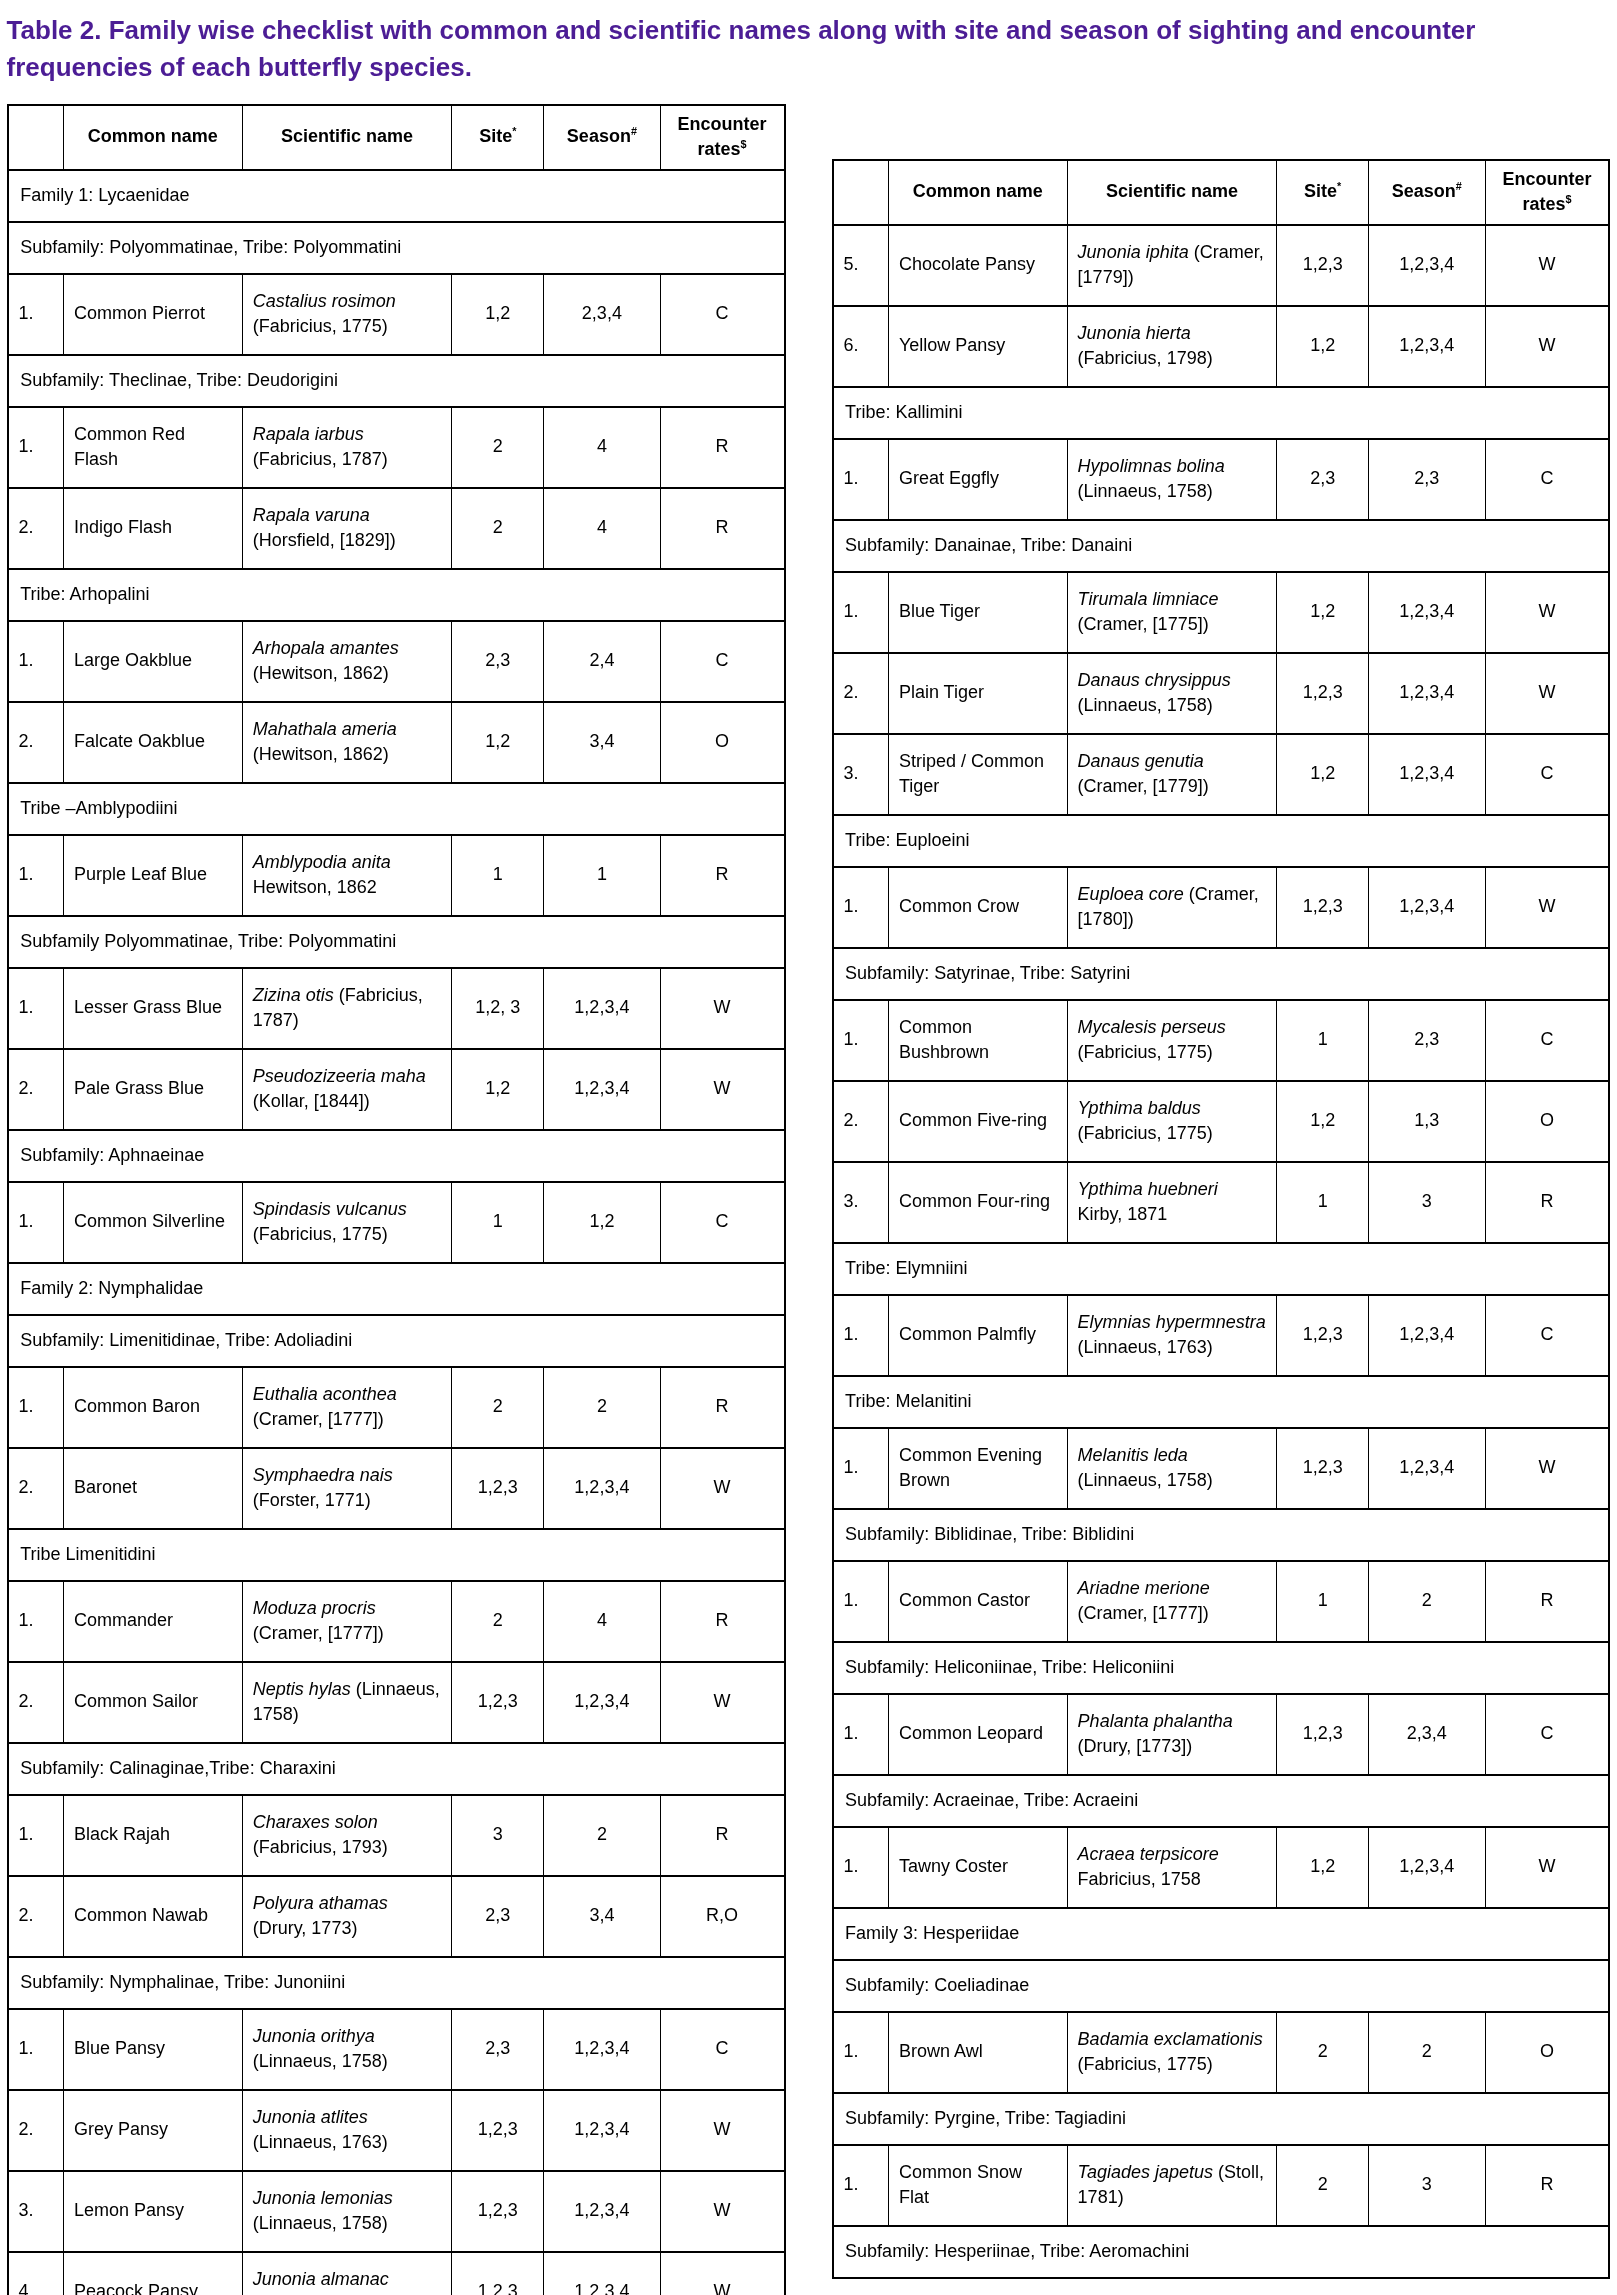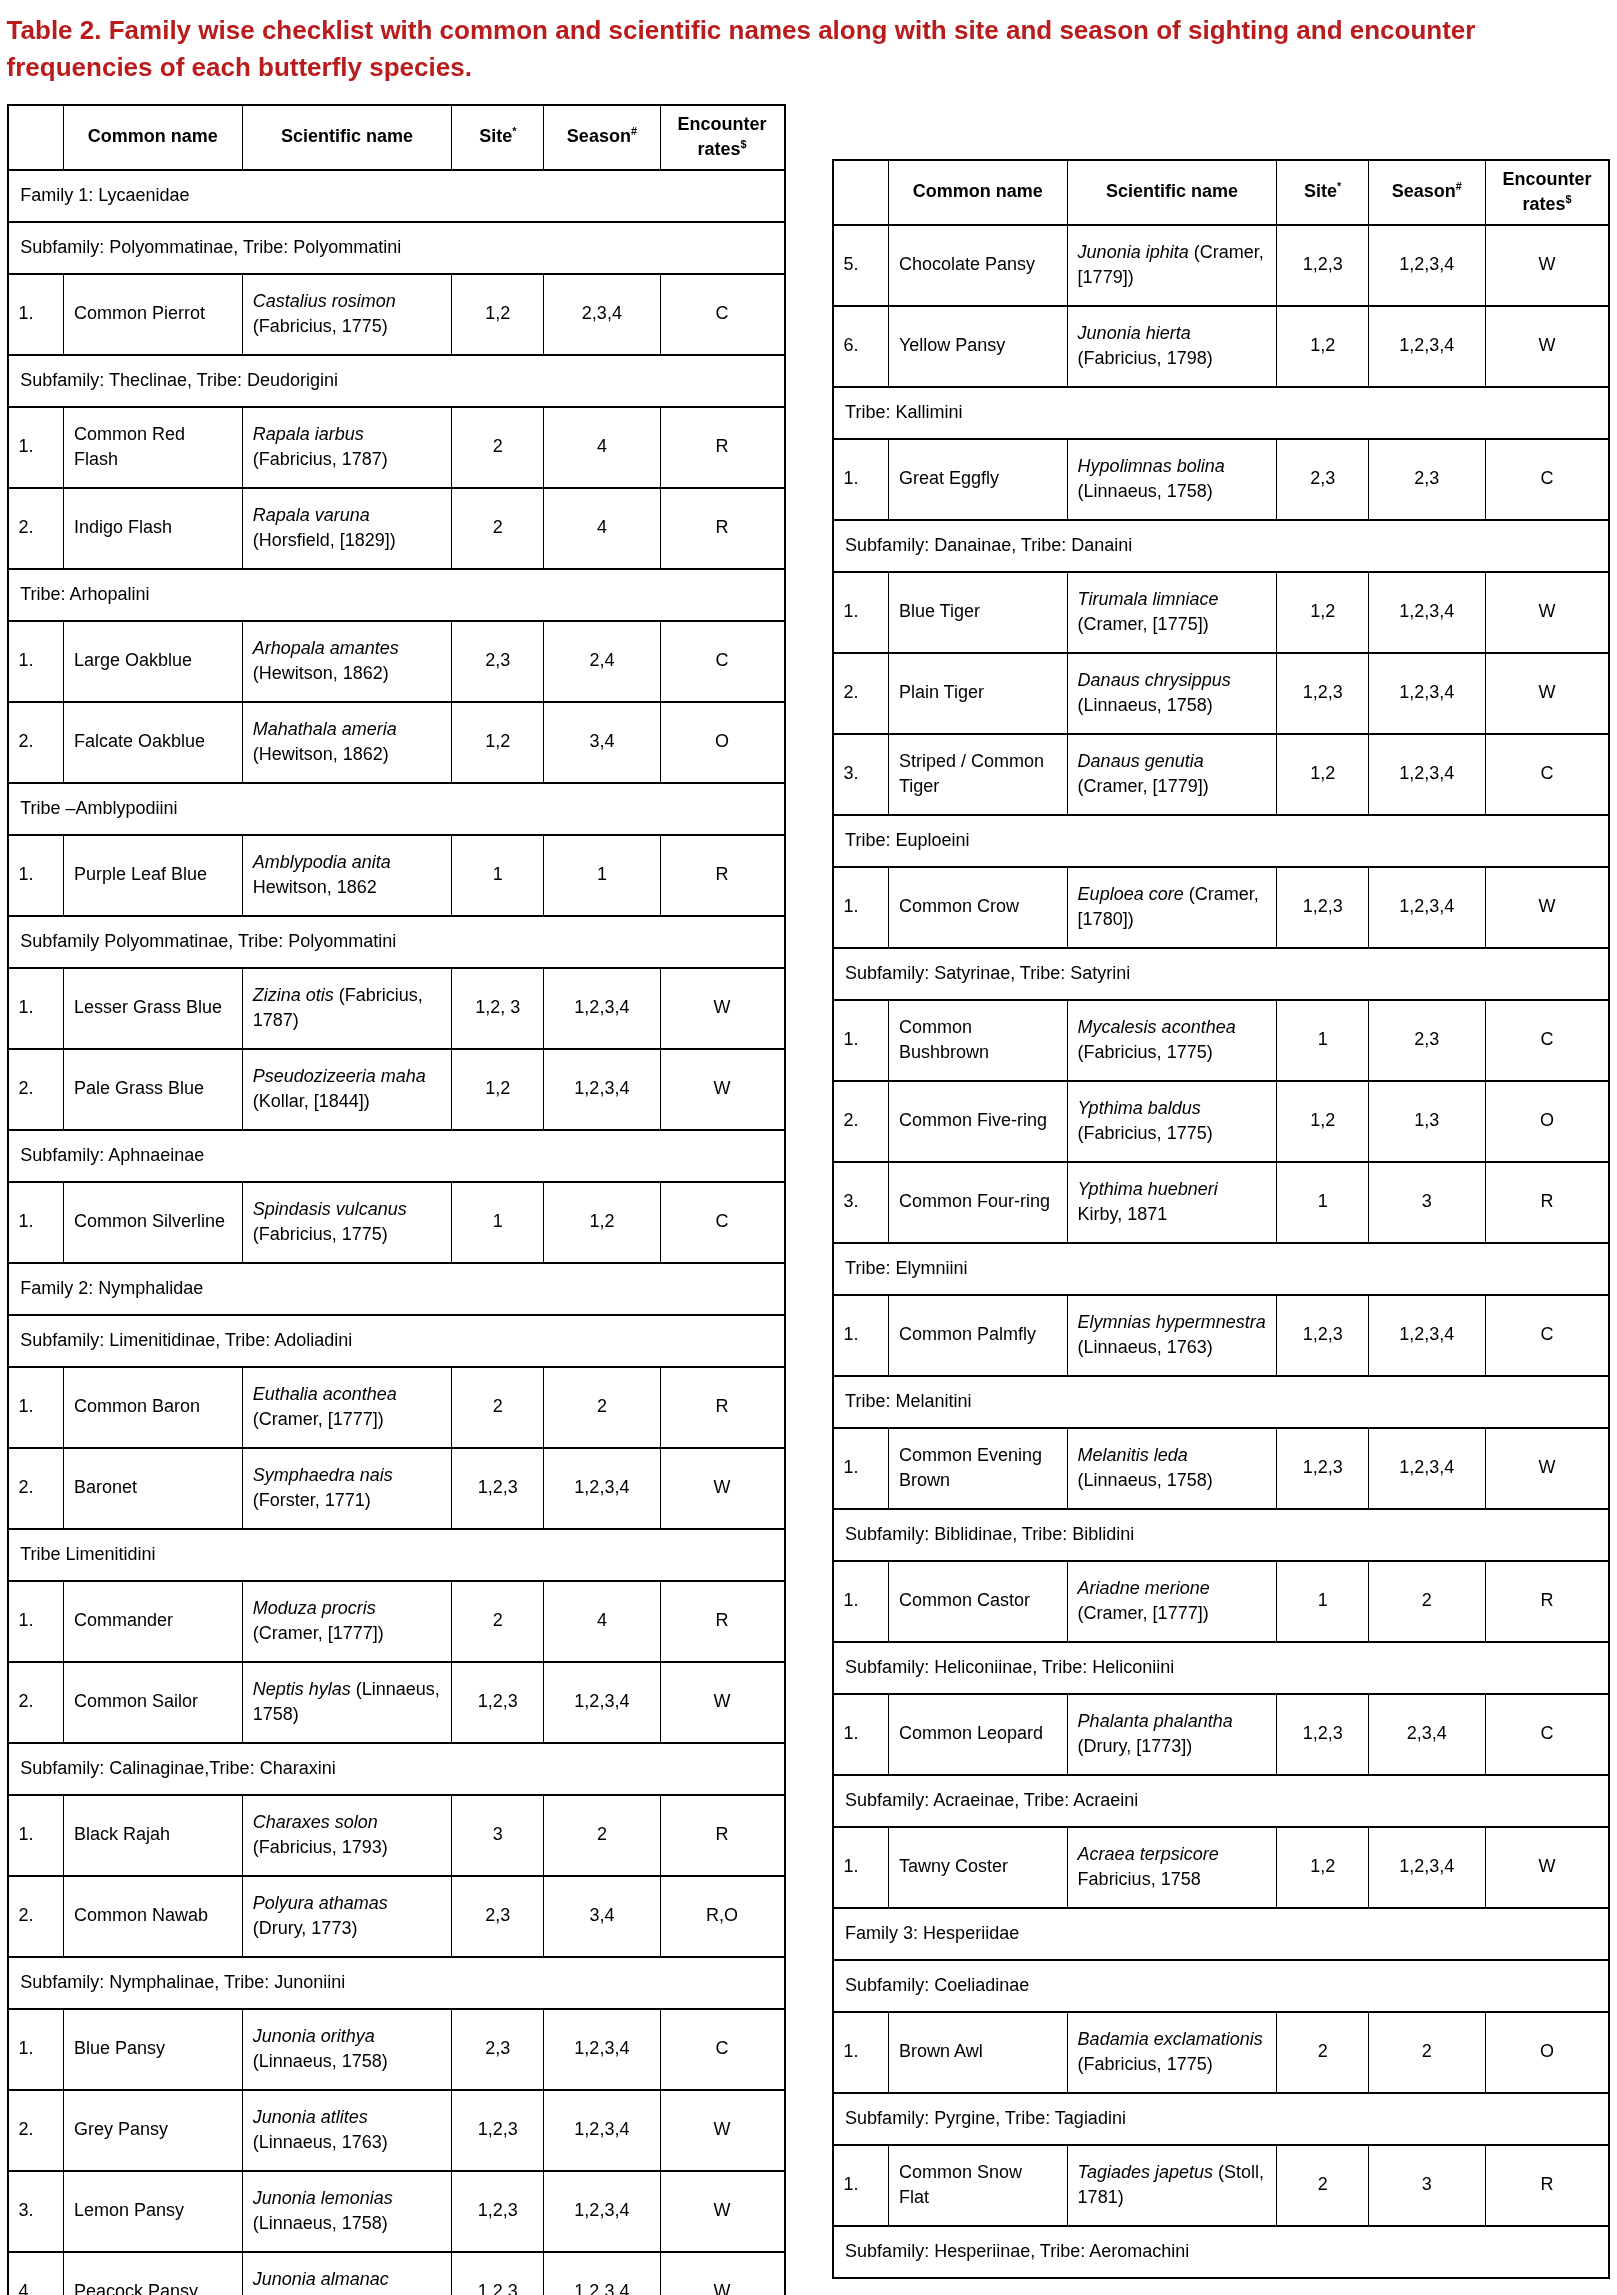--- a/index.html
+++ b/index.html
@@ -63,21 +63,21 @@
   sup {
     font-size: 60%;
     vertical-align: super;
     line-height: 0;
   }
 </style>
 </head>
 <body>
 
 <div class="page">
-  <div class="page-title" style="color: #b91c1c;">Table 2. Family wise checklist with common and scientific names along with site and season of sighting and encounter frequencies of each butterfly species.</div>
+  <div class="page-title" style="color: #4c1d95;">Table 2. Family wise checklist with common and scientific names along with site and season of sighting and encounter frequencies of each butterfly species.</div>
 
   <div class="tables-wrap">
     <table class="checklist" id="table-left">
         <colgroup>
           <col style="width: 7.2%;">
           <col style="width: 23%;">
           <col style="width: 27%;">
           <col style="width: 11.8%;">
           <col style="width: 15%;">
           <col style="width: 16%;">
@@ -367,21 +367,21 @@
             <td class="ctr">1,2,3</td>
             <td class="ctr">1,2,3,4</td>
             <td class="ctr">W</td>
           </tr>
           <tr class="section">
             <td colspan="6">Subfamily: Satyrinae, Tribe: Satyrini</td>
           </tr>
           <tr class="species">
             <td class="num">1.</td>
             <td class="common">Common Bushbrown</td>
-            <td class="sci"><i>Mycalesis aconthea</i> <span>(Fabricius, 1775)</span></td>
+            <td class="sci"><i>Mycalesis perseus</i> <span>(Fabricius, 1775)</span></td>
             <td class="ctr">1</td>
             <td class="ctr">2,3</td>
             <td class="ctr">C</td>
           </tr>
           <tr class="species">
             <td class="num">2.</td>
             <td class="common">Common Five-ring</td>
             <td class="sci"><i>Ypthima baldus</i> <span>(Fabricius, 1775)</span></td>
             <td class="ctr">1,2</td>
             <td class="ctr">1,3</td>

